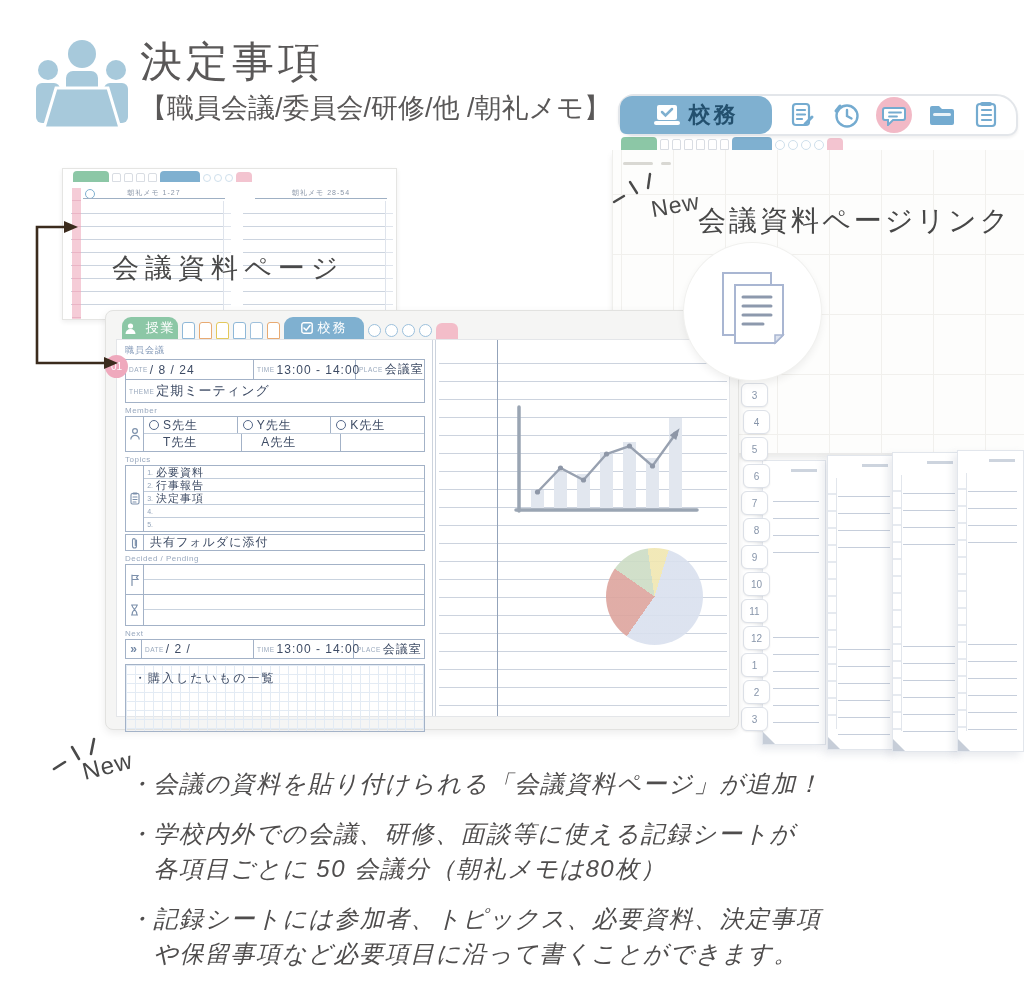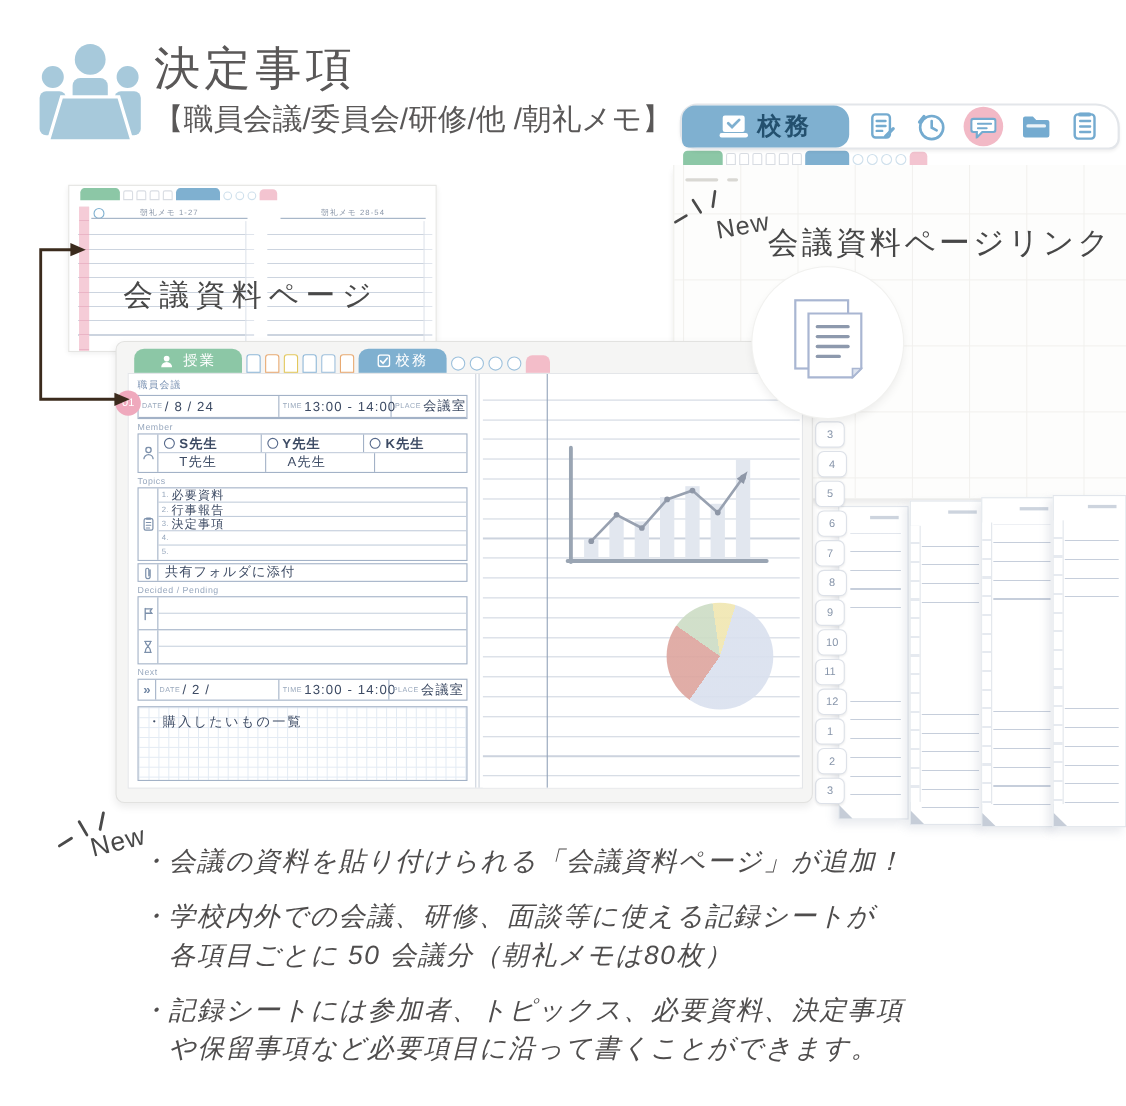--- a/index.html
+++ b/index.html
@@ -69,21 +69,21 @@
   .tbubble { position:absolute; left:16px; top:1px; width:10px; height:10px; border:1px solid #7fb0d0; border-radius:50%; }
   .mutual-label { left:112px; top:250px; font-size:27px; letter-spacing:6px; color:#494949; z-index:5; font-weight:500; }
 
   
   .arrow-svg { left:26px; top:214px; z-index:6; }
 
   
   .main-card { left:105px; top:310px; width:634px; height:420px; background:#f5f5f4;
     border:1px solid #e2e2e0; border-radius:8px; box-shadow:0 3px 8px rgba(0,0,0,.08); z-index:5; }
   .card-tabbar { position:absolute; left:16px; top:4px; height:24px; display:flex; align-items:flex-end; gap:4px; }
-  .ct-green { width:98px; height:22px; background:#8cc7a6; border-radius:9px 9px 0 0; color:#fff;
+  .ct-green { width:56px; height:22px; background:#8cc7a6; border-radius:9px 9px 0 0; color:#fff;
     font-size:13px; letter-spacing:2px; display:flex; align-items:center; justify-content:center; gap:10px; }
   .ct-sq { width:13px; height:17px; background:#fff; border-radius:3px 3px 0 0; border:1px solid #ccc; }
   .ct-blue { width:80px; height:22px; background:#7fb0d0; border-radius:9px 9px 0 0; color:#fff;
     font-size:13px; letter-spacing:2px; display:flex; align-items:center; justify-content:center; gap:5px; }
   .ct-circ { width:13px; height:13px; border-radius:50%; background:#fff; border:1px solid #9cc0dc; margin-bottom:2px; }
   .ct-pink { width:22px; height:16px; background:#f3bdc9; border-radius:6px 6px 0 0; }
   .pages { position:absolute; left:10px; top:28px; width:614px; height:378px; background:#fff; border:1px solid #e4e6e9; }
   .spine { position:absolute; left:315px; top:0; bottom:0; width:4px;
     border-left:1px solid #ccd3dd; border-right:1px solid #ccd3dd; }
 
@@ -349,32 +349,36 @@
           </div>
           <div class="frow bdr-r" style="width:102px; height:100%;">
             <span class="flabel">TIME</span>
             <span class="fval hand">13:00 - 14:00</span>
           </div>
           <div class="frow" style="flex:1; height:100%;">
             <span class="flabel">PLACE</span>
             <span class="fval hand">会議室</span>
           </div>
         </div>
+        <div class="frow r-h22">
+          <span class="flabel">THEME</span>
+          <span class="fval hand" style="font-size:13px;">定期ミーティング</span>
+        </div>
       </div>
 
       <div class="form-label">Member</div>
       <div class="tbl frow">
         <div class="icon-col">
           <svg width="10" height="12" viewBox="0 0 10 12">
               <circle cx="5" cy="3" r="2.4" fill="none" stroke="#7c90ab" stroke-width="1.2"></circle>
               <path d="M0.8 11.5 a4.2 4.2 0 0 1 8.4 0" fill="none" stroke="#7c90ab" stroke-width="1.2"></path>
             </svg>
         </div>
         <div class="member-grid">
-          <div class="mrow" style="border-bottom:1px solid #c2cddb;font-weight:bold;">
+          <div class="mrow" style="border-bottom:1px solid #c2cddb;">
             <div class="mcell bdr-r">
                 <span class="mcirc"></span>
                 <span class="fval">S先生</span>
               </div>
             <div class="mcell bdr-r">
                 <span class="mcirc"></span>
                 <span class="fval">Y先生</span>
               </div>
             <div class="mcell">
                 <span class="mcirc"></span>

